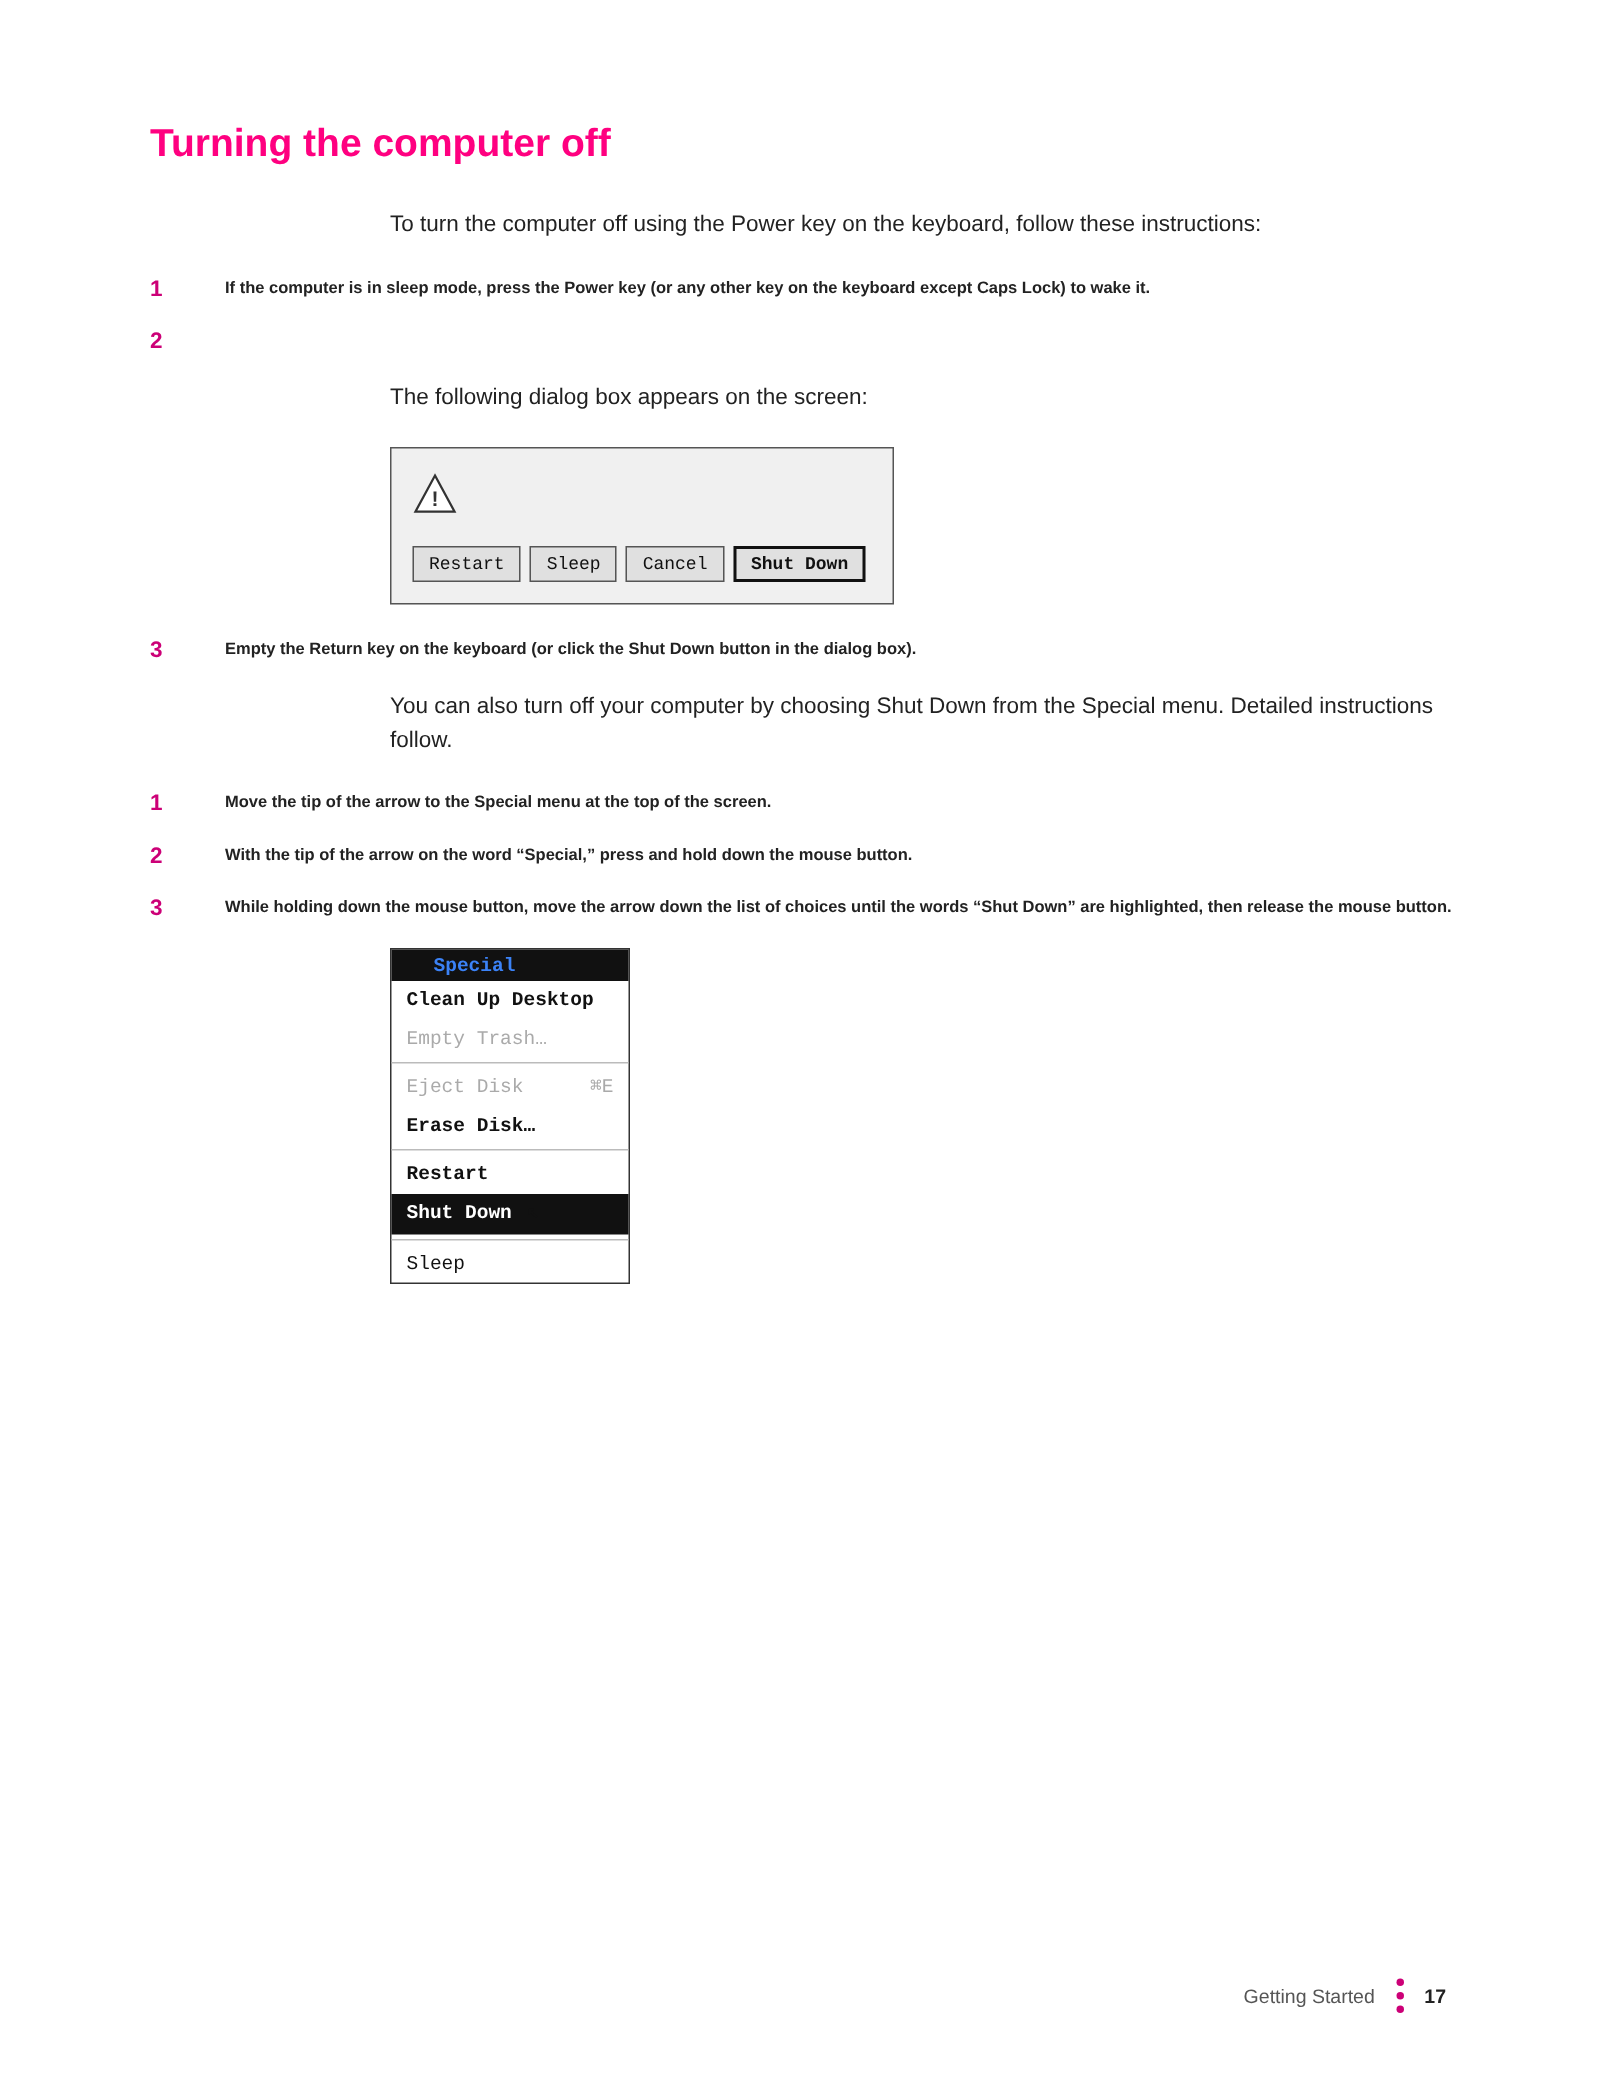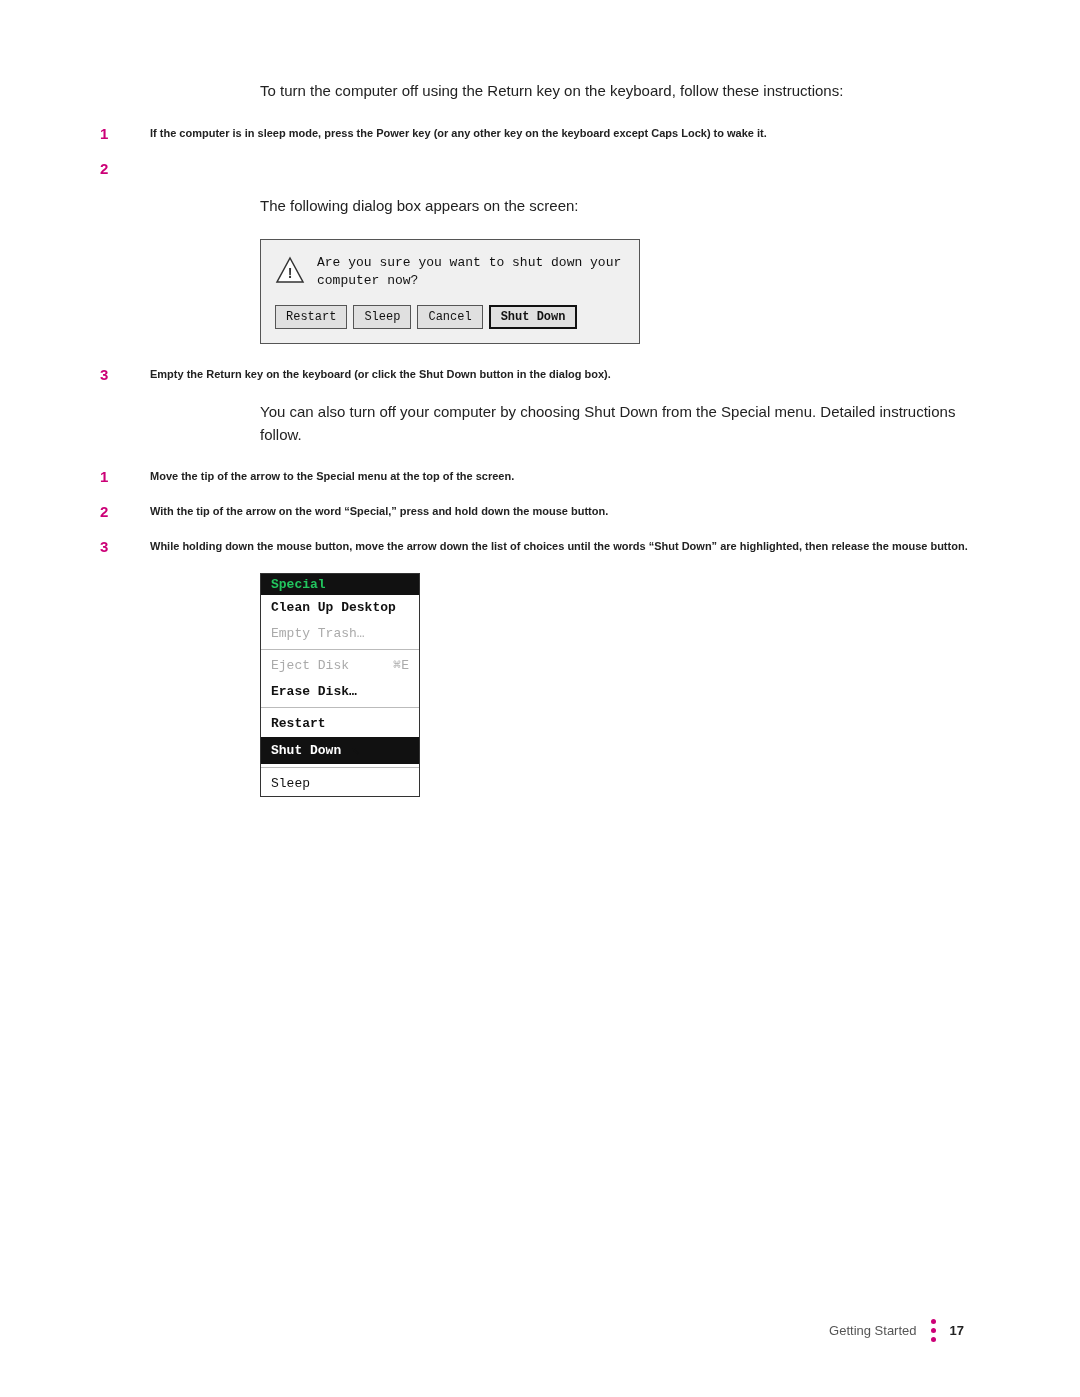--- a/index.html
+++ b/index.html
@@ -129,23 +129,23 @@
       display: inline-block;
       border: 1.5px solid #333;
       background: #fff;
       min-width: 160px;
       font-family: 'Courier New', monospace;
       font-size: 13px;
     }
 
     .mac-menu-title {
       background: #111;
-      color: #22c55e;
-      font-weight: bold;
-      padding: 3px 10px;
+      color: #3b82f6;
+      font-weight: bold;
+      padding: 3px 28px;
       font-size: 13px;
     }
 
     .mac-menu-item {
       padding: 3px 10px;
       color: #111;
       line-height: 1.5;
       white-space: nowrap;
     }
 
@@ -214,46 +214,43 @@
       font-size: 13px;
       font-weight: bold;
       color: #222;
     }
   </style>
 </head>
 <body>
 
 <div class="page-container">
 
-
-  <p class="intro-text">To turn the computer off using the Return key on the keyboard, follow these instructions:</p>
+  <h1 class="section-title">Turning the computer off</h1>
+
+  <p class="intro-text">To turn the computer off using the Power key on the keyboard, follow these instructions:</p>
 
   <div class="step-row">
     <span class="step-num">1</span>
     <span class="step-text">If the computer is in sleep mode, press the Power key (or any other key on the keyboard except Caps Lock) to wake it.</span>
   </div>
 
   <div class="step-row">
     <span class="step-num">2</span>
   </div>
 
   <p class="intro-text">The following dialog box appears on the screen:</p>
 
   <div class="dialog-wrapper">
     <div class="dialog-box">
       <div class="dialog-top">
         <div class="warning-icon">
           <svg width="30" height="30" viewBox="0 0 30 30">
             <polygon points="15,2 28,26 2,26" fill="white" stroke="#333" stroke-width="1.5"></polygon>
             <text x="15" y="22" text-anchor="middle" font-size="14" font-weight="bold" fill="#333">!</text>
           </svg>
-        </div>
-        <div class="dialog-message">
-          <span>Are you sure you want to shut down your</span><br>
-          <span>computer now?</span>
         </div>
       </div>
       <div class="dialog-buttons">
         <button class="dialog-btn">Restart</button>
         <button class="dialog-btn">Sleep</button>
         <button class="dialog-btn">Cancel</button>
         <button class="dialog-btn default">Shut Down</button>
       </div>
     </div>
   </div>

